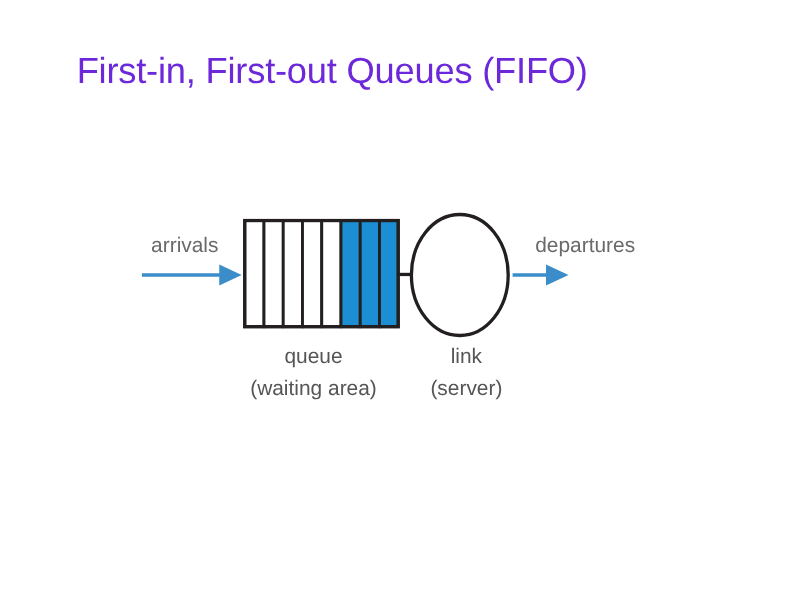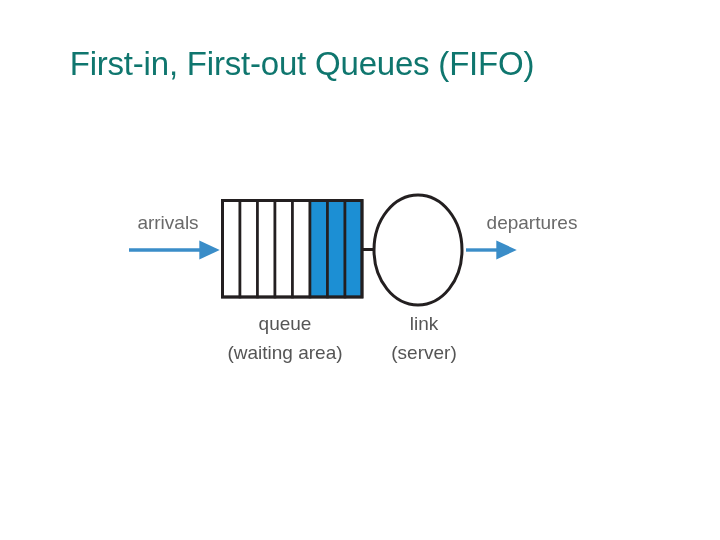--- a/index.html
+++ b/index.html
@@ -21,21 +21,21 @@
   #slide-title {
     position: absolute;
     left: 0;
     top: 44px;
     width: 604px;
     text-align: center;
     font-family: "Liberation Sans", sans-serif;
     font-size: 33px;
     font-weight: 400;
     letter-spacing: -0.2px;
-    color: #0f766e;
+    color: #6d28d9;
     line-height: 40px;
     white-space: nowrap;
   }
 
   
   #diagram {
     position: absolute;
     left: 0;
     top: 0;
     width: 720px;

